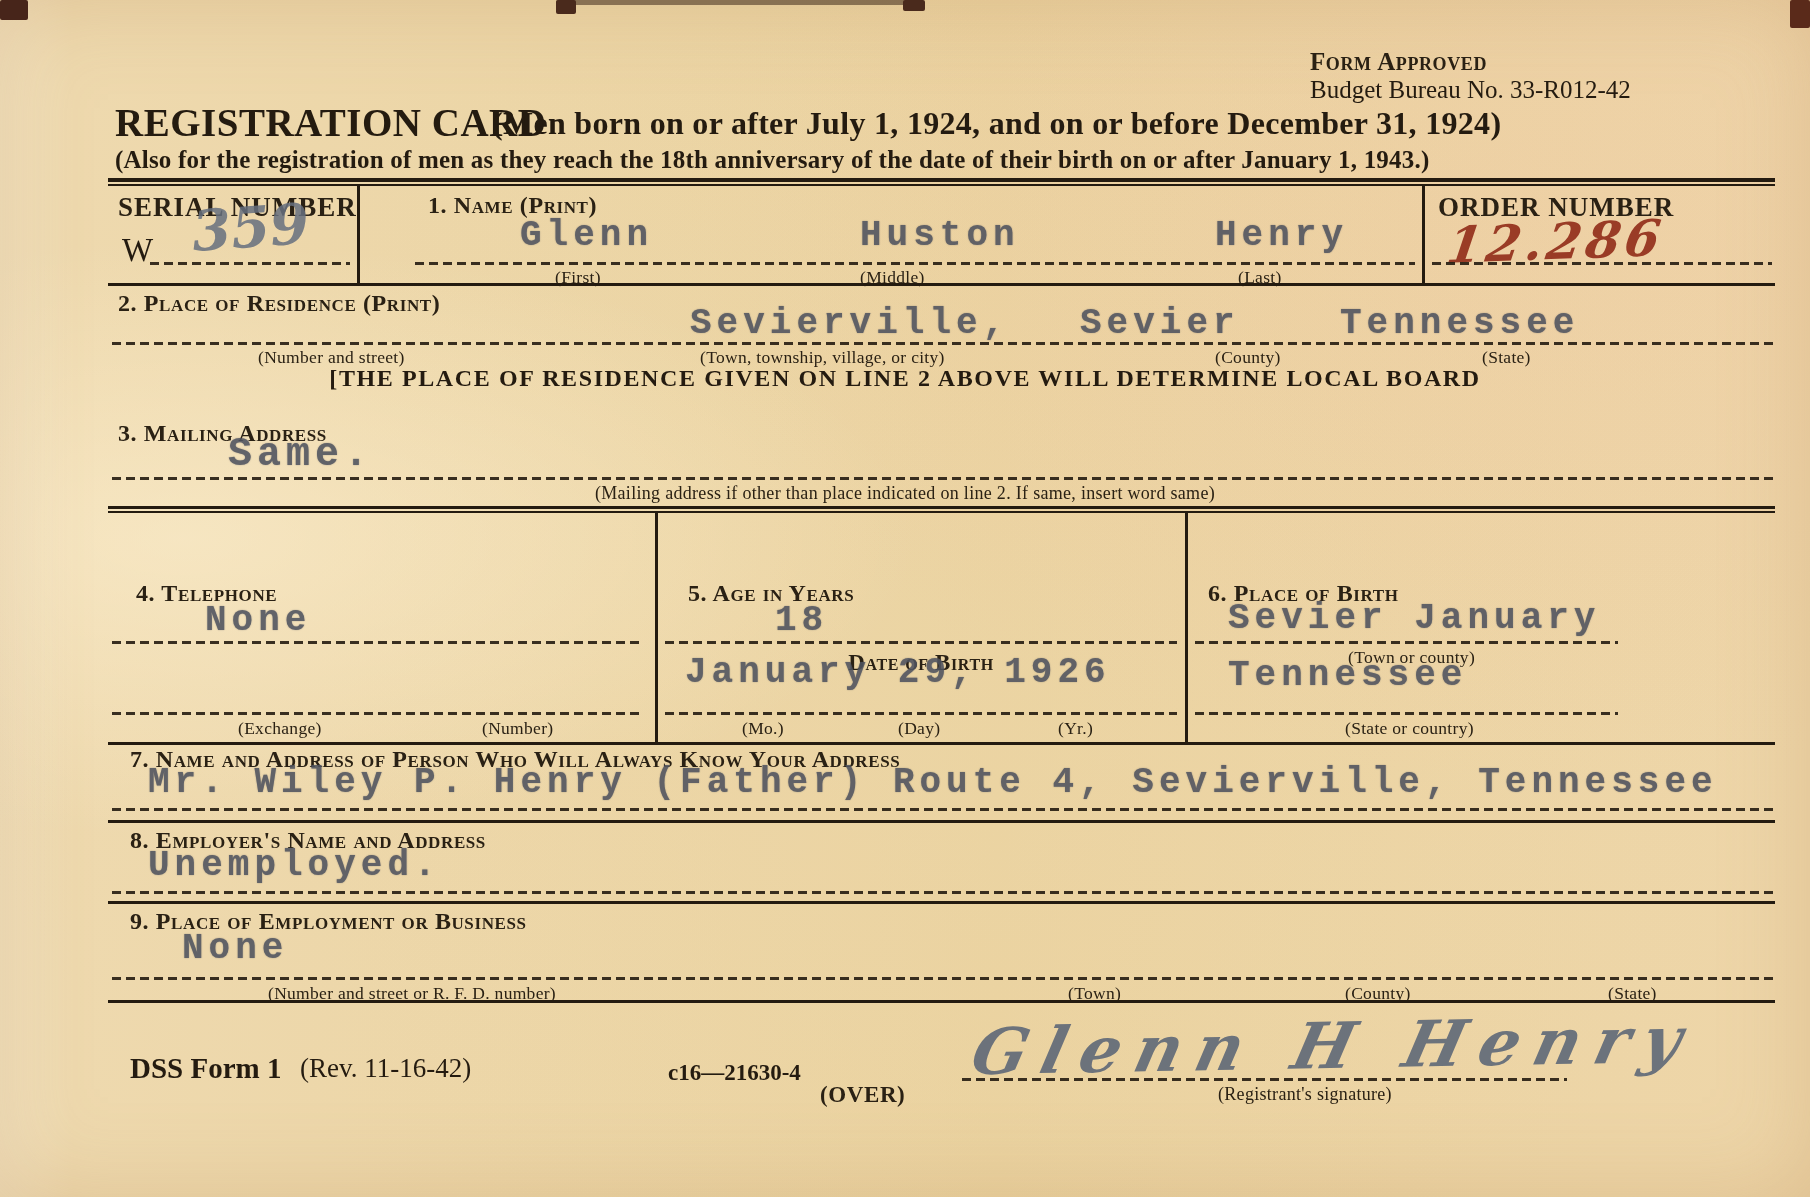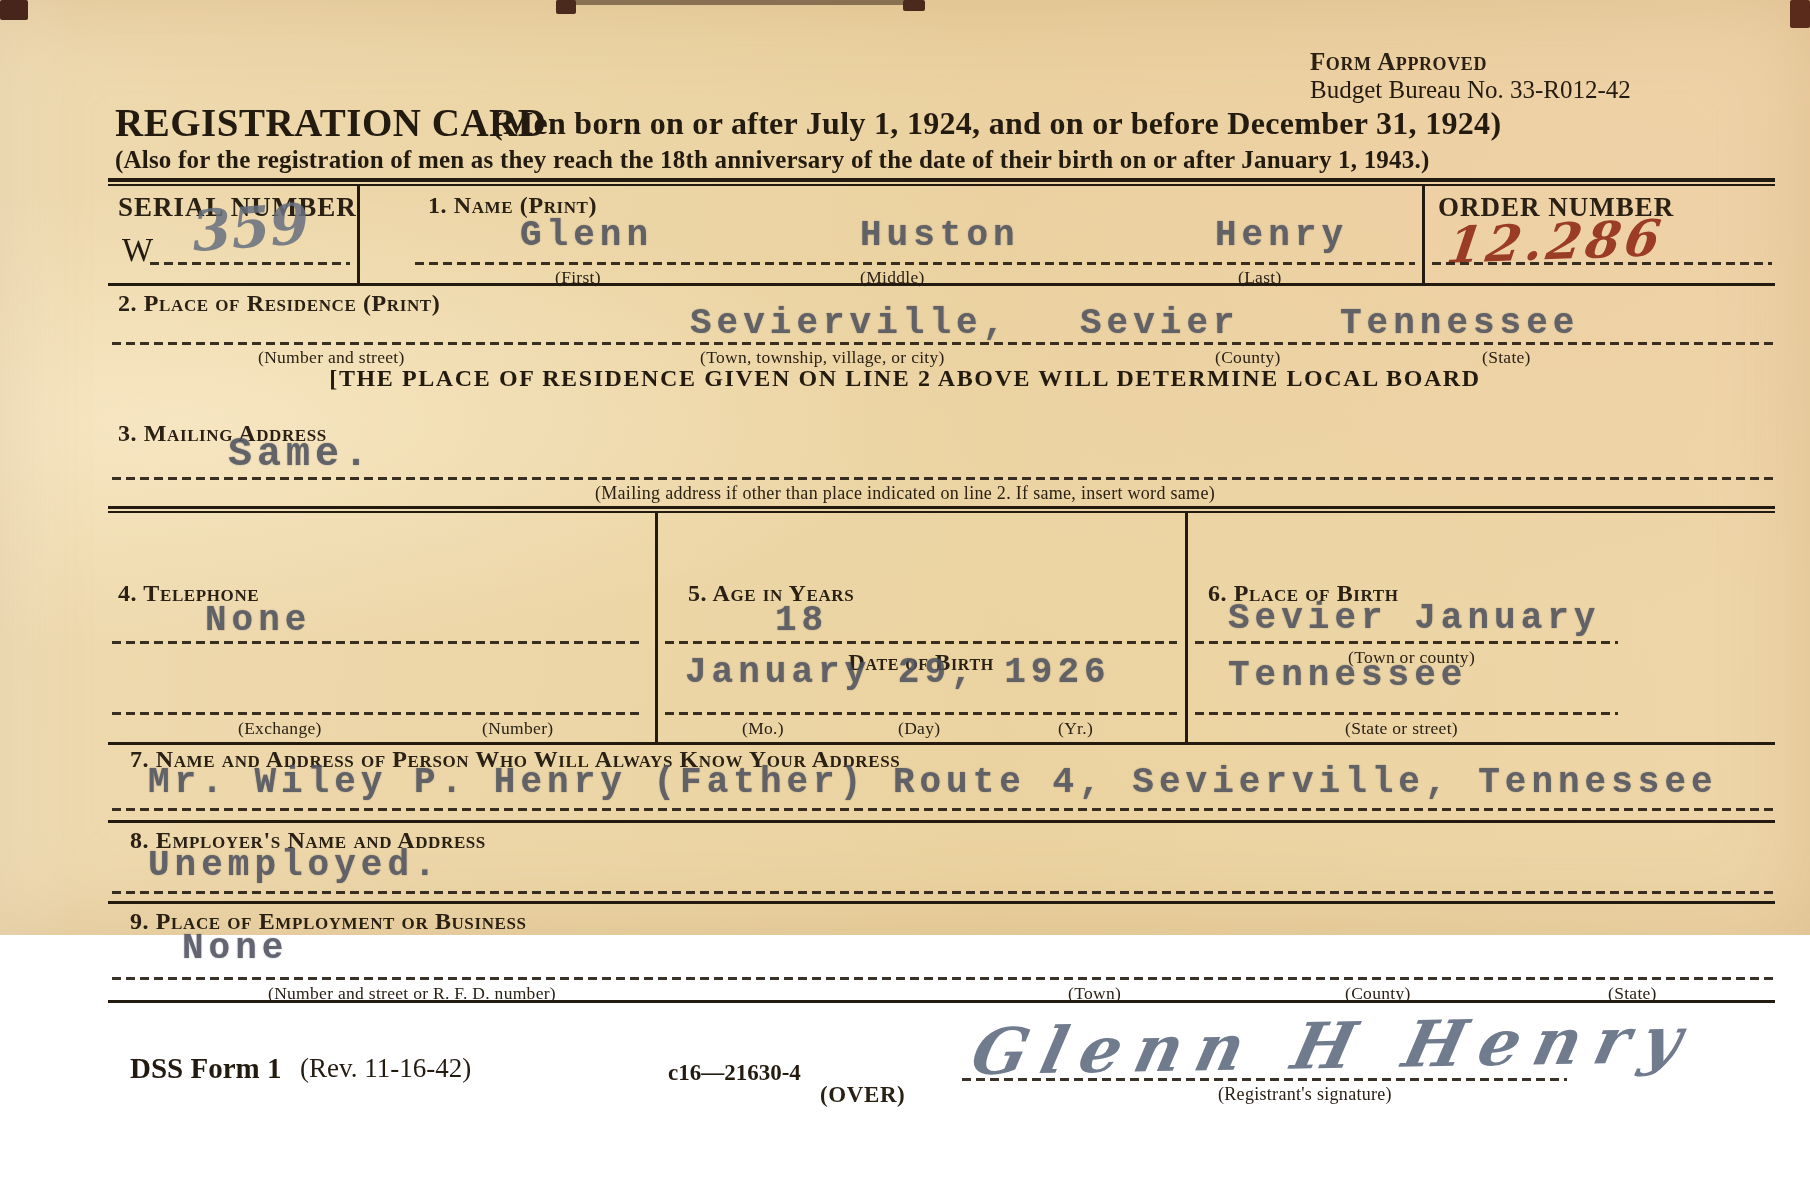--- a/index.html
+++ b/index.html
@@ -1,18 +1,18 @@
 <!DOCTYPE html>
 <html><head>
 <meta charset="utf-8">
 <style>
   html,body{margin:0;padding:0;}
   body{width:1810px;height:1197px;overflow:hidden;}
   .card{
-    position:relative;width:1810px;height:935px;
+    position:relative;width:1810px;height:1197px;
     background:
       radial-gradient(ellipse at 10% 45%, rgba(255,243,214,0.50), transparent 32%),
       radial-gradient(ellipse at 85% 20%, rgba(240,195,160,0.25), transparent 40%),
       radial-gradient(ellipse at 50% 55%, rgba(238,216,170,0.35), transparent 75%),
       linear-gradient(90deg,#f3e3c0 0,#eed9ae 4%,#ead29f 55%,#eed6a9 100%);
     box-shadow: inset 0 0 90px rgba(185,140,85,0.30);
     font-family:"Liberation Serif", serif;
   }
   .t{position:absolute;white-space:nowrap;}
   .plab{font:700 24px "Liberation Serif",serif;font-variant:small-caps;color:#2a2114;letter-spacing:.6px;}
@@ -92,21 +92,21 @@
   <div class="t typed" style="left:228px;top:432px;font-size:40px;">Same.</div>
   <div class="dash" style="left:112px;top:477px;width:1663px;"></div>
   <div class="t sub" style="left:0;top:483px;width:1810px;text-align:center;font-size:18px;">(Mailing address if other than place indicated on line 2.   If same, insert word same)</div>
 
   <div class="hl" style="left:108px;top:506px;width:1667px;height:3px;"></div>
   <div class="hl" style="left:108px;top:511px;width:1667px;height:1.8px;"></div>
 
   <div class="vl" style="left:655px;top:512px;height:230px;"></div>
   <div class="vl" style="left:1185px;top:512px;height:230px;"></div>
 
-  <div class="t plab" style="left:118px;top:580px;">4. Telephone</div>
+  <div class="t plab" style="left:136px;top:580px;">4. Telephone</div>
   <div class="t typed" style="left:205px;top:600px;">None</div>
   <div class="dash" style="left:112px;top:641px;width:530px;"></div>
   <div class="dash" style="left:112px;top:712px;width:530px;"></div>
   <div class="t sub" style="left:238px;top:718px;">(Exchange)</div>
   <div class="t sub" style="left:482px;top:718px;">(Number)</div>
 
   <div class="t plab" style="left:688px;top:580px;">5. Age in Years</div>
   <div class="t typed" style="left:775px;top:600px;">18</div>
   <div class="dash" style="left:665px;top:641px;width:512px;"></div>
   <div class="t plab" style="left:665px;top:650px;width:512px;text-align:center;font-size:23px;">Date of Birth</div>
@@ -115,21 +115,21 @@
   <div class="t sub" style="left:742px;top:718px;">(Mo.)</div>
   <div class="t sub" style="left:898px;top:718px;">(Day)</div>
   <div class="t sub" style="left:1058px;top:718px;">(Yr.)</div>
 
   <div class="t plab" style="left:1208px;top:580px;">6. Place of Birth</div>
   <div class="t typed" style="left:1228px;top:598px;">Sevier January</div>
   <div class="dash" style="left:1195px;top:641px;width:423px;"></div>
   <div class="t sub" style="left:1348px;top:647px;">(Town or county)</div>
   <div class="t typed" style="left:1228px;top:655px;">Tennessee</div>
   <div class="dash" style="left:1195px;top:712px;width:423px;"></div>
-  <div class="t sub" style="left:1345px;top:718px;">(State or street)</div>
+  <div class="t sub" style="left:1345px;top:718px;">(State or country)</div>
 
   <div class="hl" style="left:108px;top:742px;width:1667px;height:3px;"></div>
 
   <div class="t plab" style="left:130px;top:746px;">7. Name and Address of Person Who Will Always Know Your Address</div>
   <div class="t typed" style="left:148px;top:762px;">Mr. Wiley P. Henry (Father) Route 4, Sevierville, Tennessee</div>
   <div class="dash" style="left:112px;top:808px;width:1663px;"></div>
   <div class="hl" style="left:108px;top:820px;width:1667px;height:3px;"></div>
 
   <div class="t plab" style="left:130px;top:827px;">8. Employer's Name and Address</div>
   <div class="t typed" style="left:148px;top:845px;">Unemployed.</div>

